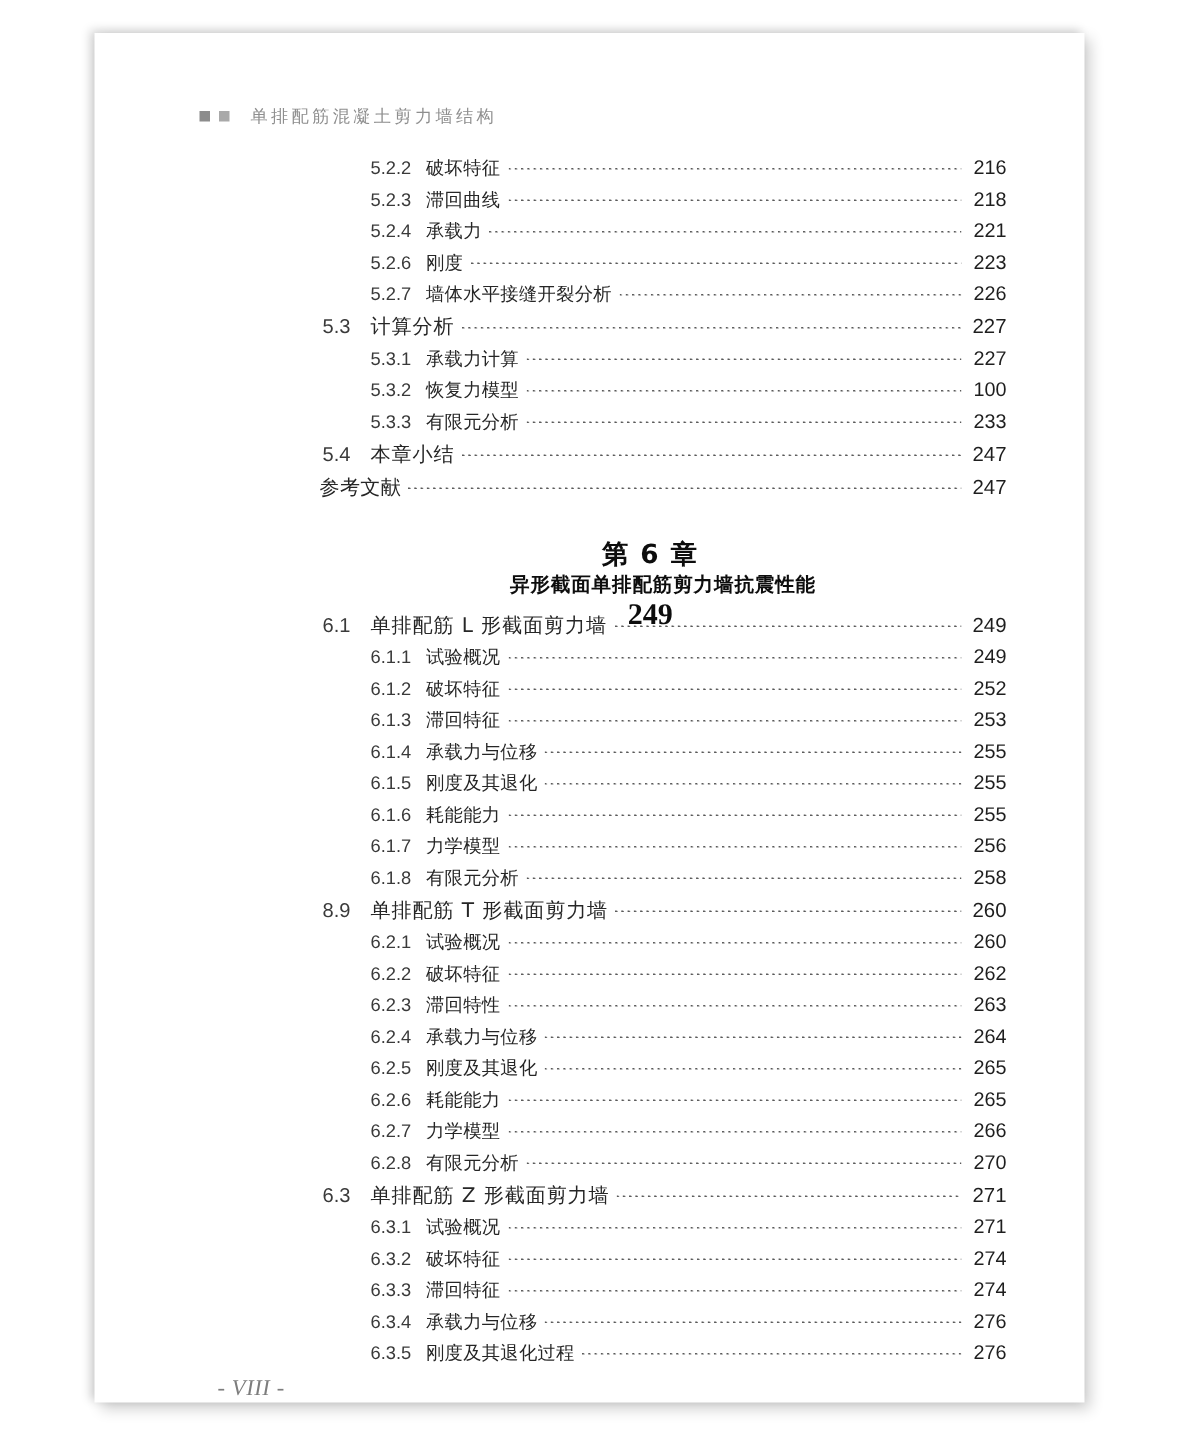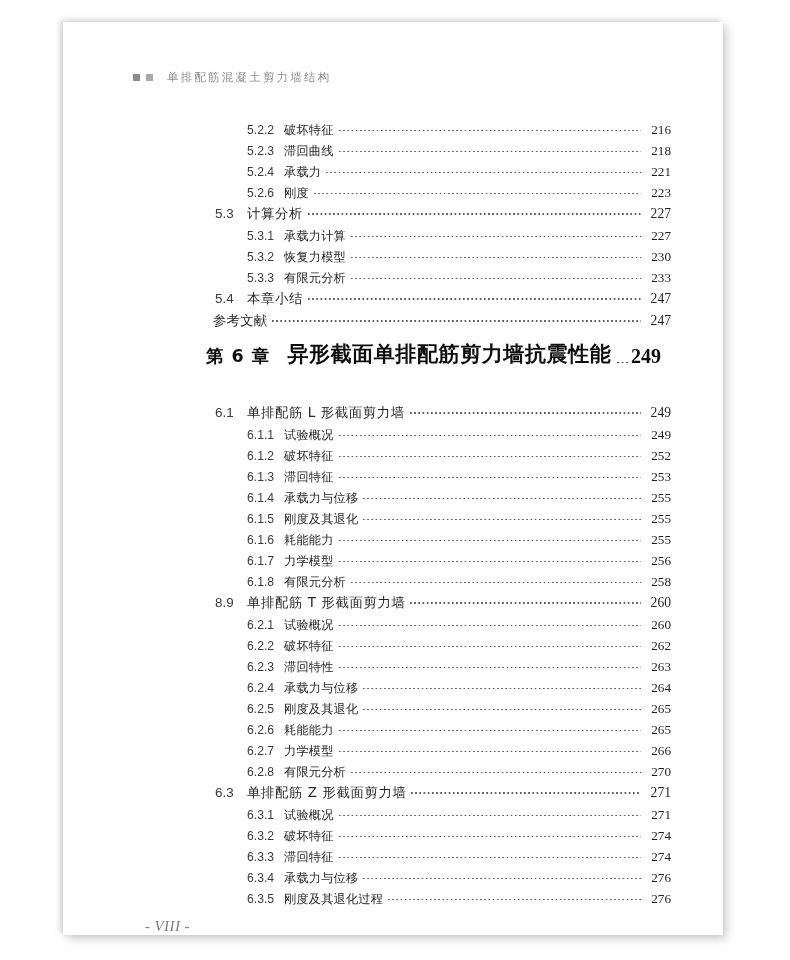--- a/index.html
+++ b/index.html
@@ -128,55 +128,55 @@
     bottom: 0.23em;
     height: 1.6px;
     background-image: radial-gradient(circle at 0.8px 0.8px, #5a5a5a 0.8px, rgba(0,0,0,0) 0.9px);
     background-size: 4.2px 1.6px;
     background-repeat: repeat-x;
   }
 
   .pg {
     flex: 0 0 auto;
     text-align: right;
-    font-family: Liberation Serif, serif;
+    font-family: Liberation Sans, sans-serif;
     color: #1e1e1e;
     white-space: nowrap;
     min-width: 26px;
-    margin-top: 18px;
   }
   .row.lvl2 .pg { font-size: 13.6px; }
   .row.lvl3 .pg { font-size: 13.2px; }
   .row.flat .pg { font-size: 13.6px; }
 
   
   .chapter-row {
     display: flex;
-    align-items: flex-end;
+    align-items: center;
     width: 100%;
     box-sizing: border-box;
     padding-left: 143px;
     padding-right: 62px;
     margin-top: 19px;
     margin-bottom: 19px;
     height: 32px;
     font-weight: bold;
+    flex-direction: column;
   }
   .chapter-row .ch-num {
     flex: 0 0 auto;
     font-size: 17.5px;
     font-family: "DejaVu Sans", "Liberation Sans", sans-serif;
     color: #0d0d0d;
     letter-spacing: 1px;
     white-space: nowrap;
   }
   .chapter-row .ch-title {
     flex: 0 0 auto;
     margin-left: 17px;
-    font-size: 21px;
+    font-size: 13px;
     font-family: "DejaVu Sans", "Liberation Sans", sans-serif;
     color: #0d0d0d;
     letter-spacing: 0.6px;
     white-space: nowrap;
   }
   .chapter-row .leader {
     height: 1em;
     margin: 0 2px 0 6px;
   }
   .chapter-row .leader::after {
@@ -237,37 +237,43 @@
             <span class="label">承载力</span>
             <span class="leader"></span>
             <span class="pg">221</span>
           </div>
           <div class="row lvl3">
             <span class="num">5.2.6</span>
             <span class="label">刚度</span>
             <span class="leader"></span>
             <span class="pg">223</span>
           </div>
+          <div class="row lvl3">
+            <span class="num">5.2.7</span>
+            <span class="label">墙体水平接缝开裂分析</span>
+            <span class="leader"></span>
+            <span class="pg">226</span>
+          </div>
           <div class="row lvl2">
             <span class="num">5.3</span>
             <span class="label">计算分析</span>
             <span class="leader"></span>
             <span class="pg">227</span>
           </div>
           <div class="row lvl3">
             <span class="num">5.3.1</span>
             <span class="label">承载力计算</span>
             <span class="leader"></span>
             <span class="pg">227</span>
           </div>
           <div class="row lvl3">
             <span class="num">5.3.2</span>
             <span class="label">恢复力模型</span>
             <span class="leader"></span>
-            <span class="pg">230</span>
+            <span class="pg">100</span>
           </div>
           <div class="row lvl3">
             <span class="num">5.3.3</span>
             <span class="label">有限元分析</span>
             <span class="leader"></span>
             <span class="pg">233</span>
           </div>
           <div class="row lvl2">
             <span class="num">5.4</span>
             <span class="label">本章小结</span>

